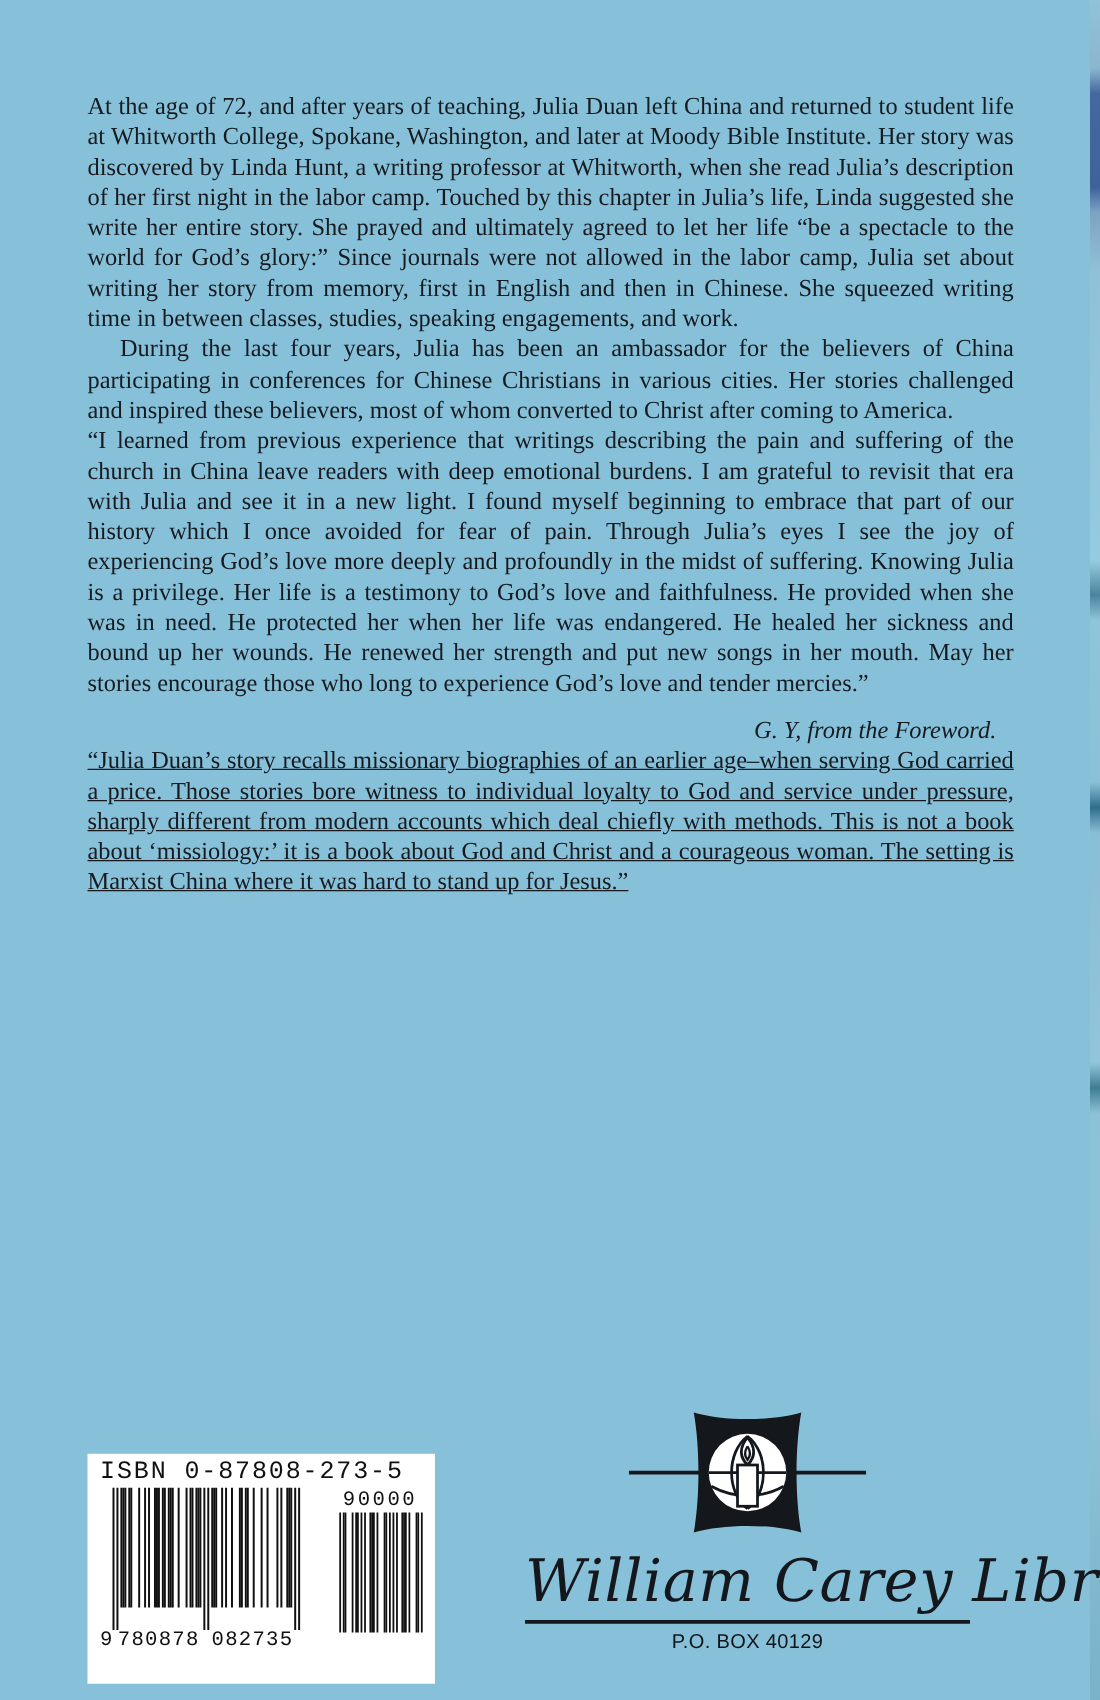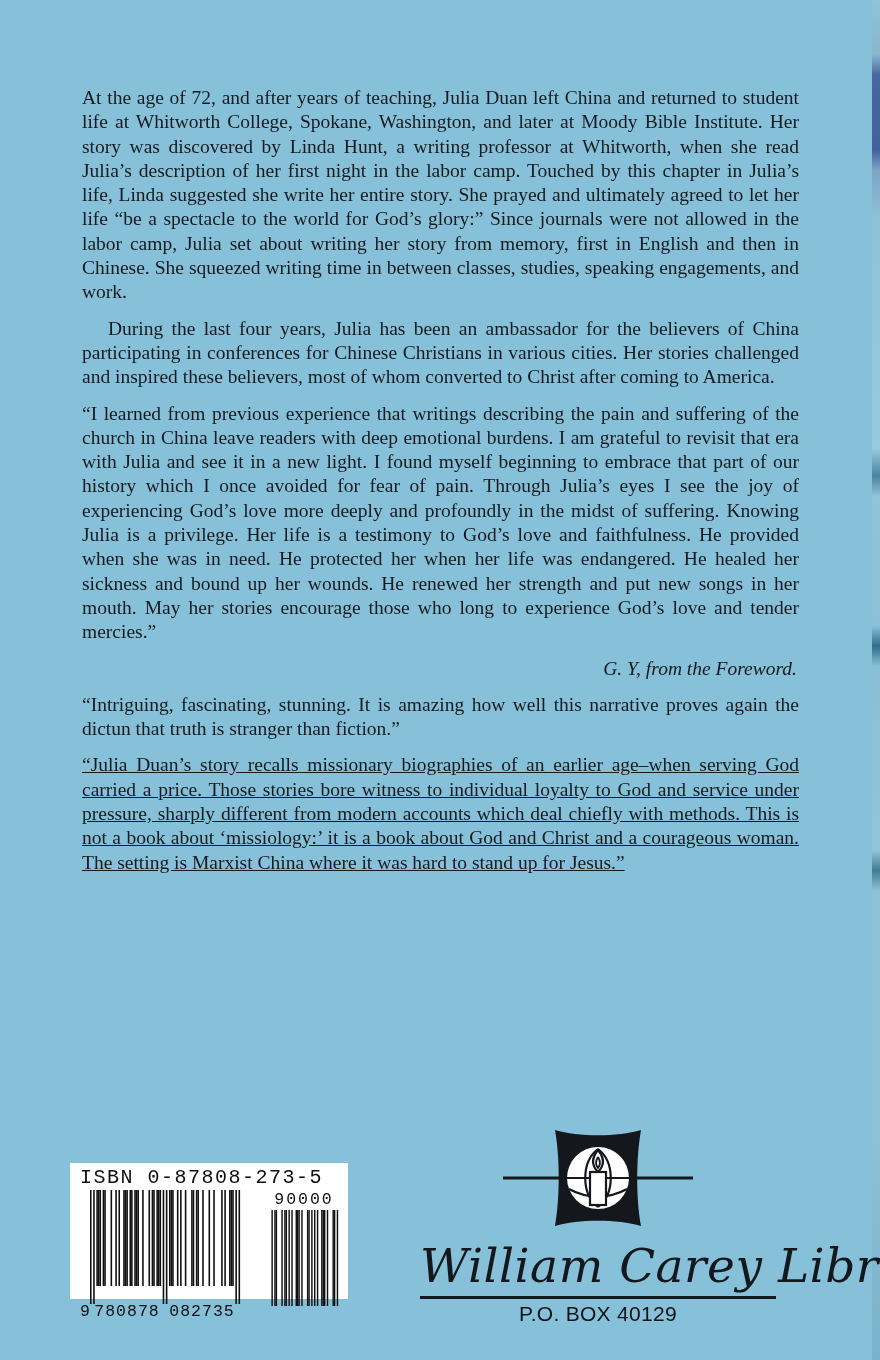--- a/index.html
+++ b/index.html
@@ -21,33 +21,33 @@
       #8cc0d8 46%, #2f6e8a 47.5%, #8abed6 49%,
       #92c5db 62.5%, #3f7d92 64%, #8dc1d7 65.5%,
       #8fc2d8 82%, #79b2c9 100%);
   }
   .copy {
     position: absolute; left: 70px; width: 741px; top: 74px;
     color: #171a1f;
     font-size: 19.5px; line-height: 24.3px;
     text-align: justify;
   }
-  .copy p { margin: 12px; }
+  .copy p { margin: 0; }
   .para-indent { text-indent: 26px; }
   .endorsement-1 { margin-top: 40px; }
   .endorsement-2 { margin-top: 20px; }
   .endorsement-3 { margin-top: 24px; text-decoration: underline; }
   .attribution {
     display: block; text-align: right;
-    font-style: italic; margin-top: 2px; padding-right: 14px;
+    font-style: italic; margin-top: 13px; padding-right: 14px;
   }
   
   .barcode-panel {
     position: absolute; left: 70px; top: 1163px;
-    width: 278px; height: 136px; background: #ffffff;
+    width: 278px; height: 184px; background: #ffffff;
   }
   .isbn-label {
     position: absolute; top: 3px; left: 10px;
     font-family: "Liberation Mono", monospace;
     font-size: 20px; letter-spacing: 1.5px; color: #101010;
     white-space: nowrap;
   }
   .barcode-svg { position: absolute; top: 27px; left: 8px; }
   .barcode-svg text {
     font-family: "Liberation Mono", monospace;
@@ -60,39 +60,38 @@
   }
   .emblem-wrap { height: 114px; }
   .publisher-name {
     font-family: "DejaVu Serif", serif;
     font-style: italic; font-size: 47px; letter-spacing: 0.5px;
     white-space: nowrap; margin-top: 0;
   }
   .publisher-rule { border: 0; border-top: 3px solid #15181c; margin: 3px 0 0 0; }
   .publisher-address {
     font-family: "Liberation Sans", sans-serif;
-    font-size: 21px; line-height: 18px; letter-spacing: 0.3px;
+    font-size: 16px; line-height: 18px; letter-spacing: 0.3px;
     margin-top: 6px; color: #101318;
   }
 </style>
 </head>
 <body>
 
 <div class="cover">
 
   <div class="book-edge"></div>
 
   <div class="copy">
     <p>At the age of 72, and after years of teaching, Julia Duan left China and returned to student life at Whitworth College, Spokane, Washington, and later at Moody Bible Institute. Her story was discovered by Linda Hunt, a writing professor at Whitworth, when she read Julia’s description of her first night in the labor camp. Touched by this chapter in Julia’s life, Linda suggested she write her entire story. She prayed and ultimately agreed to let her life “be a spectacle to the world for God’s glory:”  Since journals were not allowed in the labor camp, Julia set about writing her story from memory, first in English and then in Chinese. She squeezed writing time in between classes, studies, speaking engagements, and work.</p>
     <p class="para-indent">During the last four years, Julia has been an ambassador for the believers of China participating in conferences for Chinese Christians in various cities. Her stories challenged and inspired these believers, most of whom converted to Christ after coming to America.</p>
 
     <p class="endorsement-1">“I learned from previous experience that writings describing the pain and suffering of the church in China leave readers with deep emotional burdens.  I am grateful to revisit that era with Julia and see it in a new light.  I found myself beginning to embrace that part of our history which I once avoided for fear of pain. Through Julia’s eyes I see the joy of experiencing God’s love more deeply and profoundly in the midst of suffering.  Knowing Julia is a privilege.  Her life is a testimony to God’s love and faithfulness.  He provided when she was in need. He protected her when her life was endangered.  He healed her sickness and bound up her wounds.  He renewed her strength and put new songs in her mouth.  May her stories encourage those who long to experience God’s love and tender mercies.”</p>
     <span class="attribution">G. Y, from the Foreword.</span>
 
-    <p class="endorsement-2">“Intriguing, fascinating, stunning.  It is amazing how well this narrative proves again the dictun that truth is stranger than fiction.”</p>
 
     <p class="endorsement-3">“Julia Duan’s story recalls missionary biographies of an earlier age–when serving God carried a price.  Those stories bore witness to individual loyalty to God and service under pressure, sharply different from modern accounts which deal chiefly with methods.  This is not a book about ‘missiology:’ it is a book about God and Christ and a courageous woman.  The setting is Marxist China where it was hard to stand up for Jesus.”</p>
   </div>
 
   <div class="barcode-panel">
     <div class="isbn-label">ISBN 0-87808-273-5</div>
     <svg class="barcode-svg" width="262" height="130" viewBox="0 0 262 130">
       <g id="main-bars">
           <rect x="12.00" y="0" width="1.58" height="114" fill="#101010"></rect>
           <rect x="15.16" y="0" width="1.58" height="114" fill="#101010"></rect>

